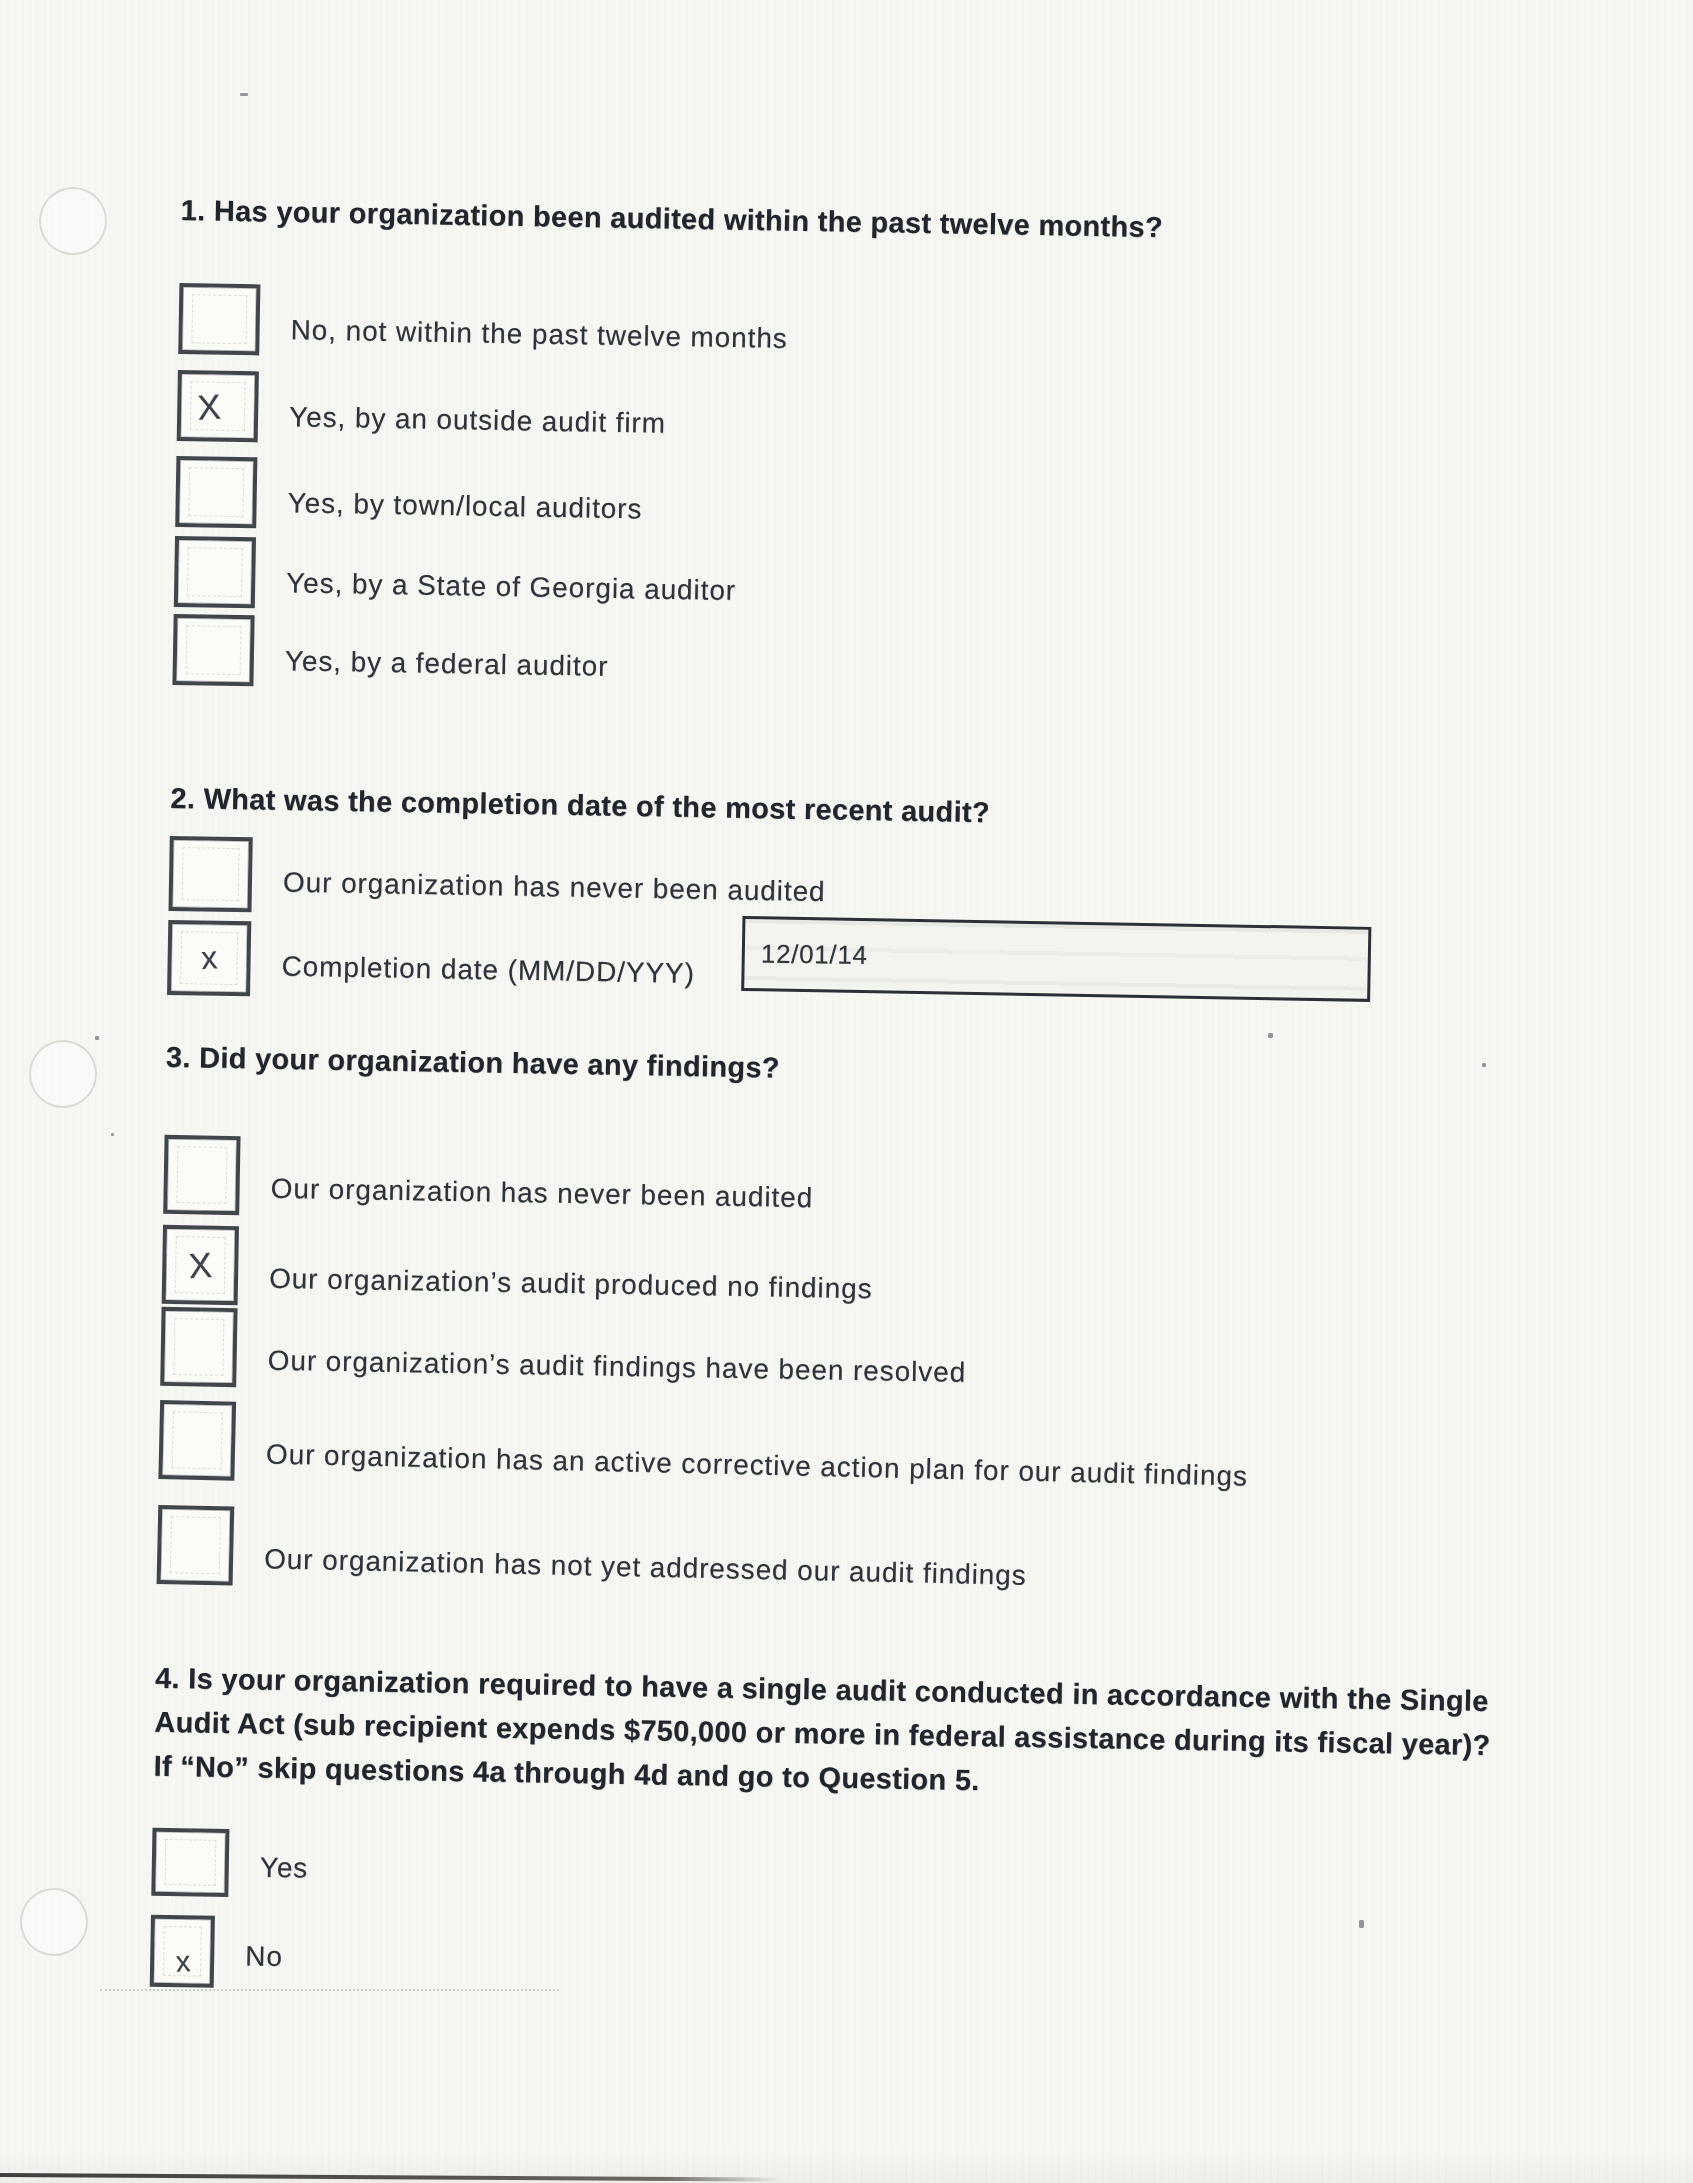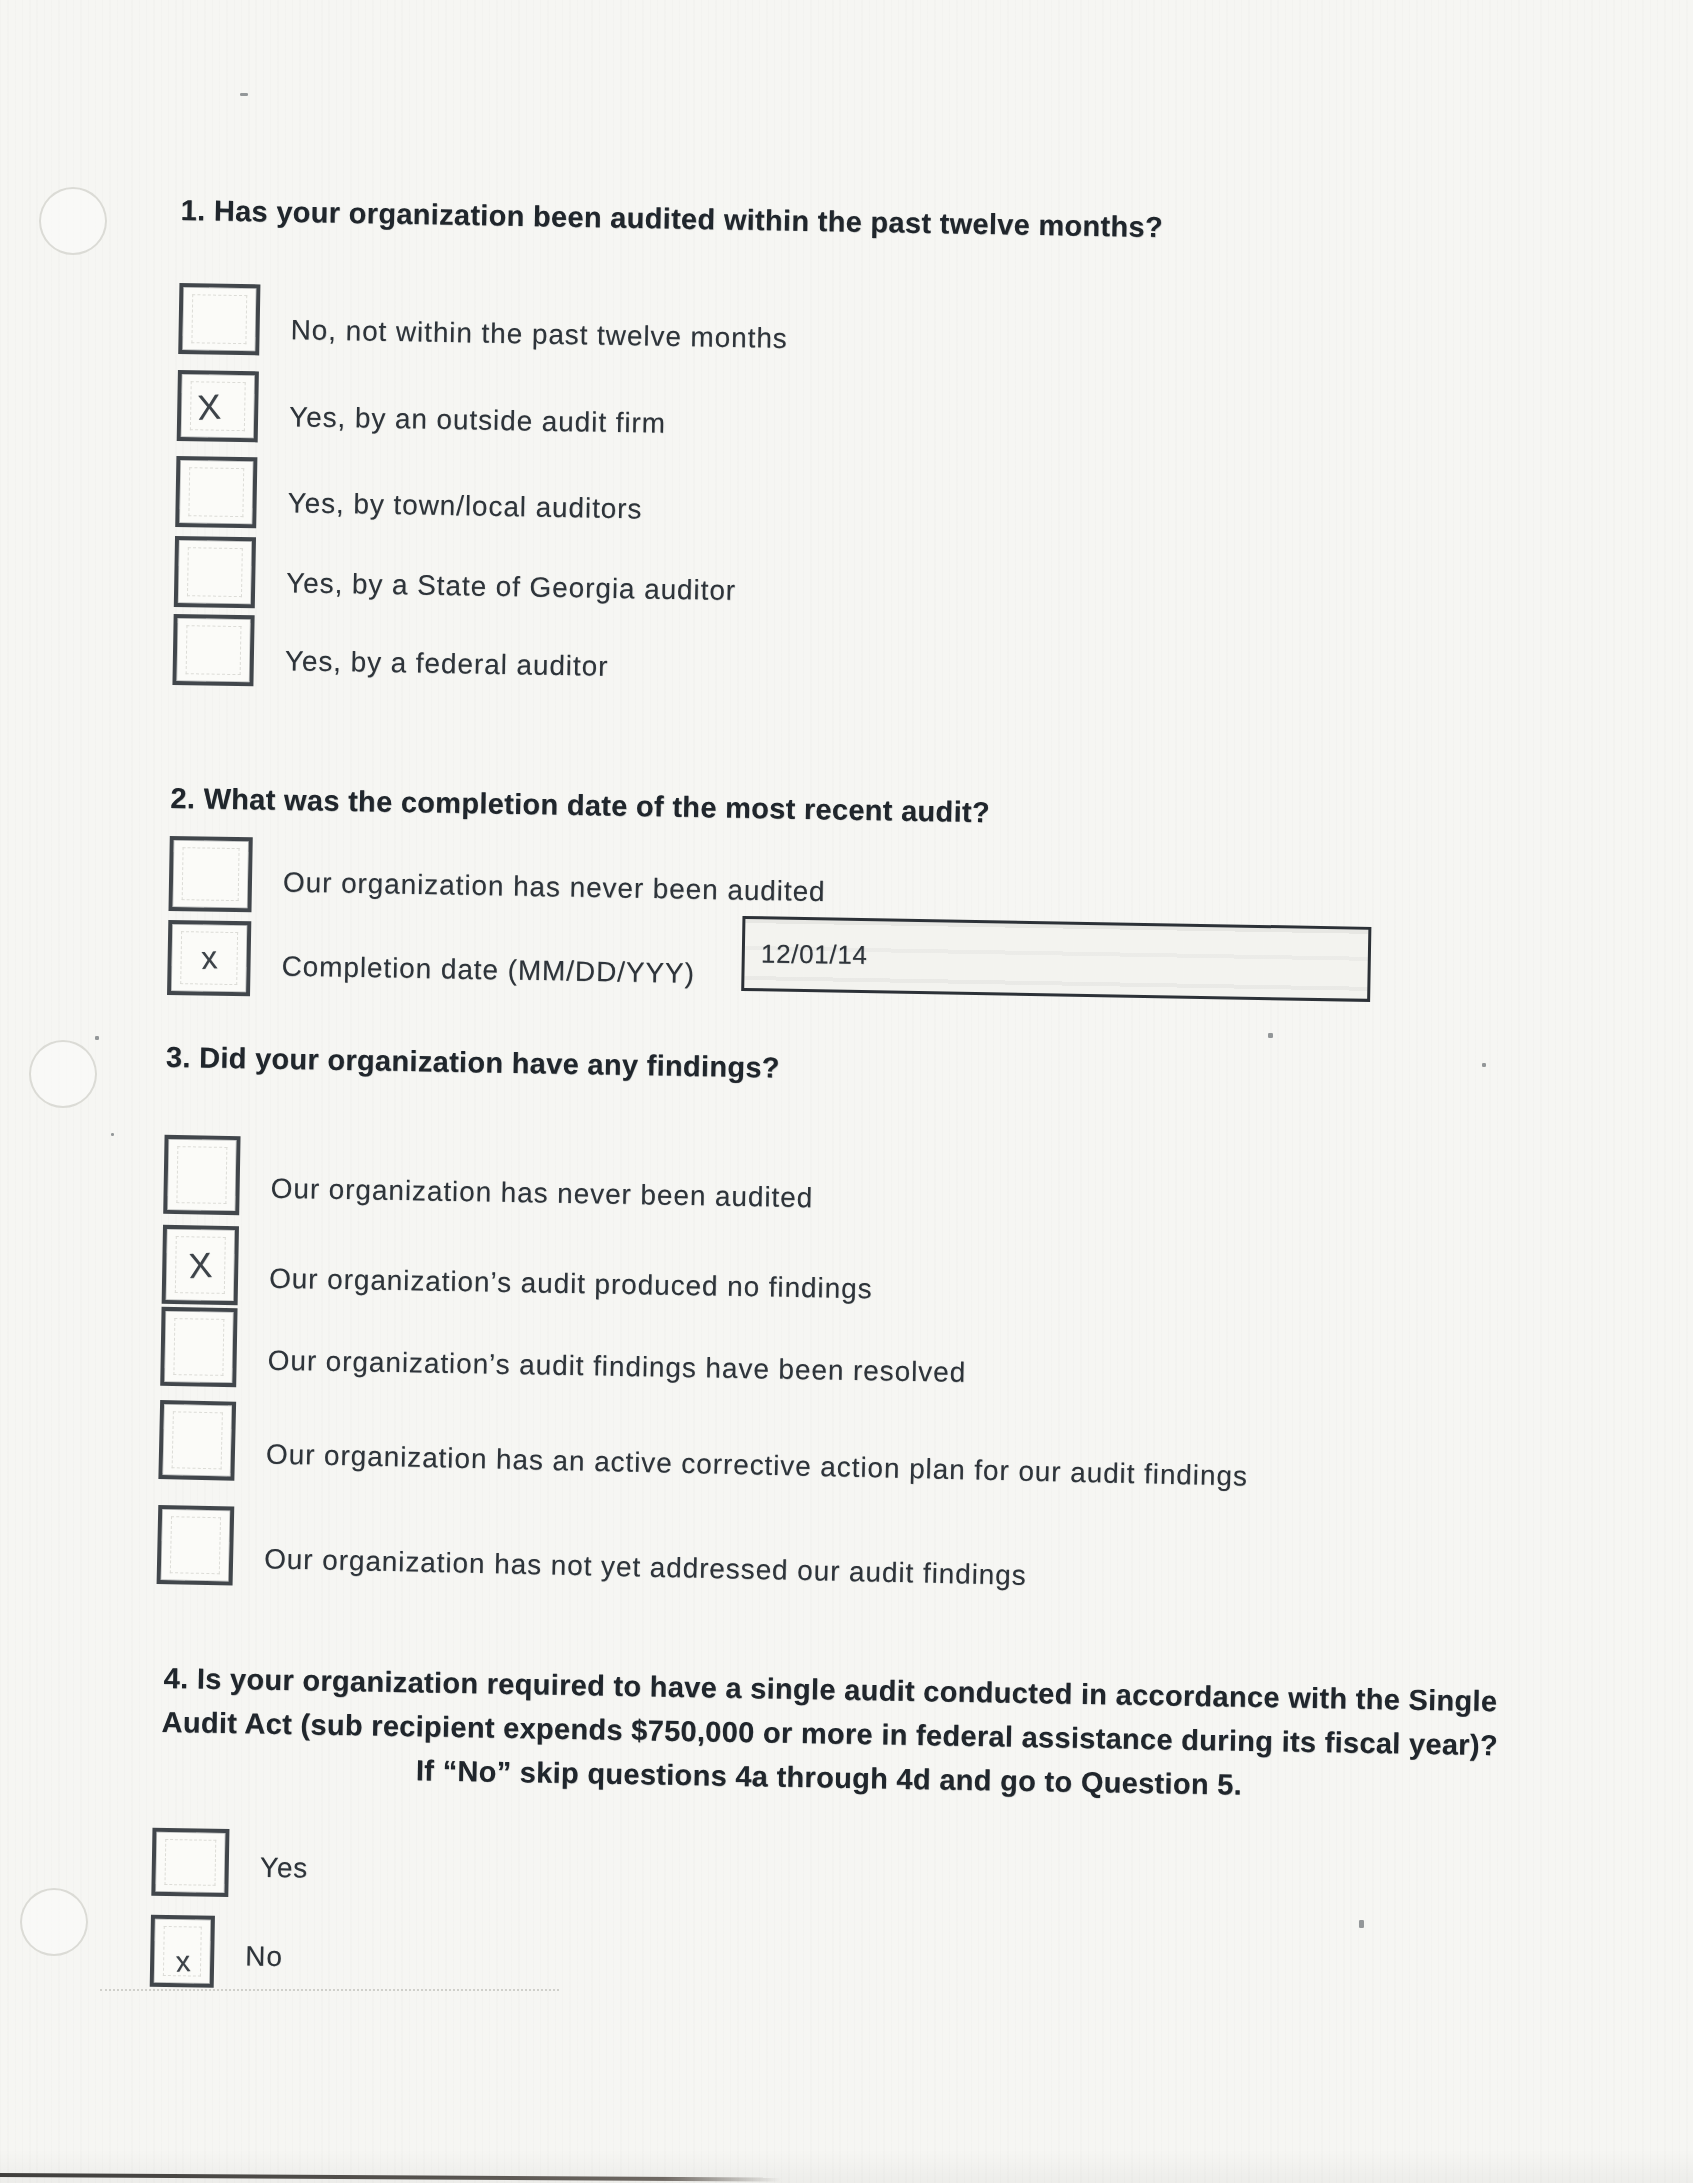--- a/index.html
+++ b/index.html
@@ -2,21 +2,20 @@
 <html style="font-size:10.7px"><head>
 <meta charset="utf-8">
 <style>
   html,body{margin:0;padding:0;background:#e9e9e7;}
   #paper{
     position:relative; width:1693px; height:2183px; overflow:hidden;
     background:#f6f6f3;
     background-image:repeating-linear-gradient(90deg, rgba(0,0,0,0.012) 0 1.3px, rgba(0,0,0,0) 1.3px 7.3px);
     font-family:"Liberation Sans", sans-serif;
     color:#2e343a;
-    text-align:center;
   }
   
   .hole{position:absolute; border-radius:50%; width:64px; height:64px;
         border:2.7px solid rgba(182,182,172,0.45); background:rgba(252,252,250,0.6);}
   #hole-1{left:39px;  top:187px;}
   #hole-2{left:29px;  top:1040px;}
   #hole-3{left:20px;  top:1888px;}
   #bottom-band{position:absolute; left:0; top:2149px; width:1693px; height:35px;
         background:linear-gradient(180deg, rgba(0,0,0,0) 0%, rgba(0,0,0,0.04) 100%);}
   #edge-line{position:absolute; left:-4px; top:2173px; width:785px; height:4px;

